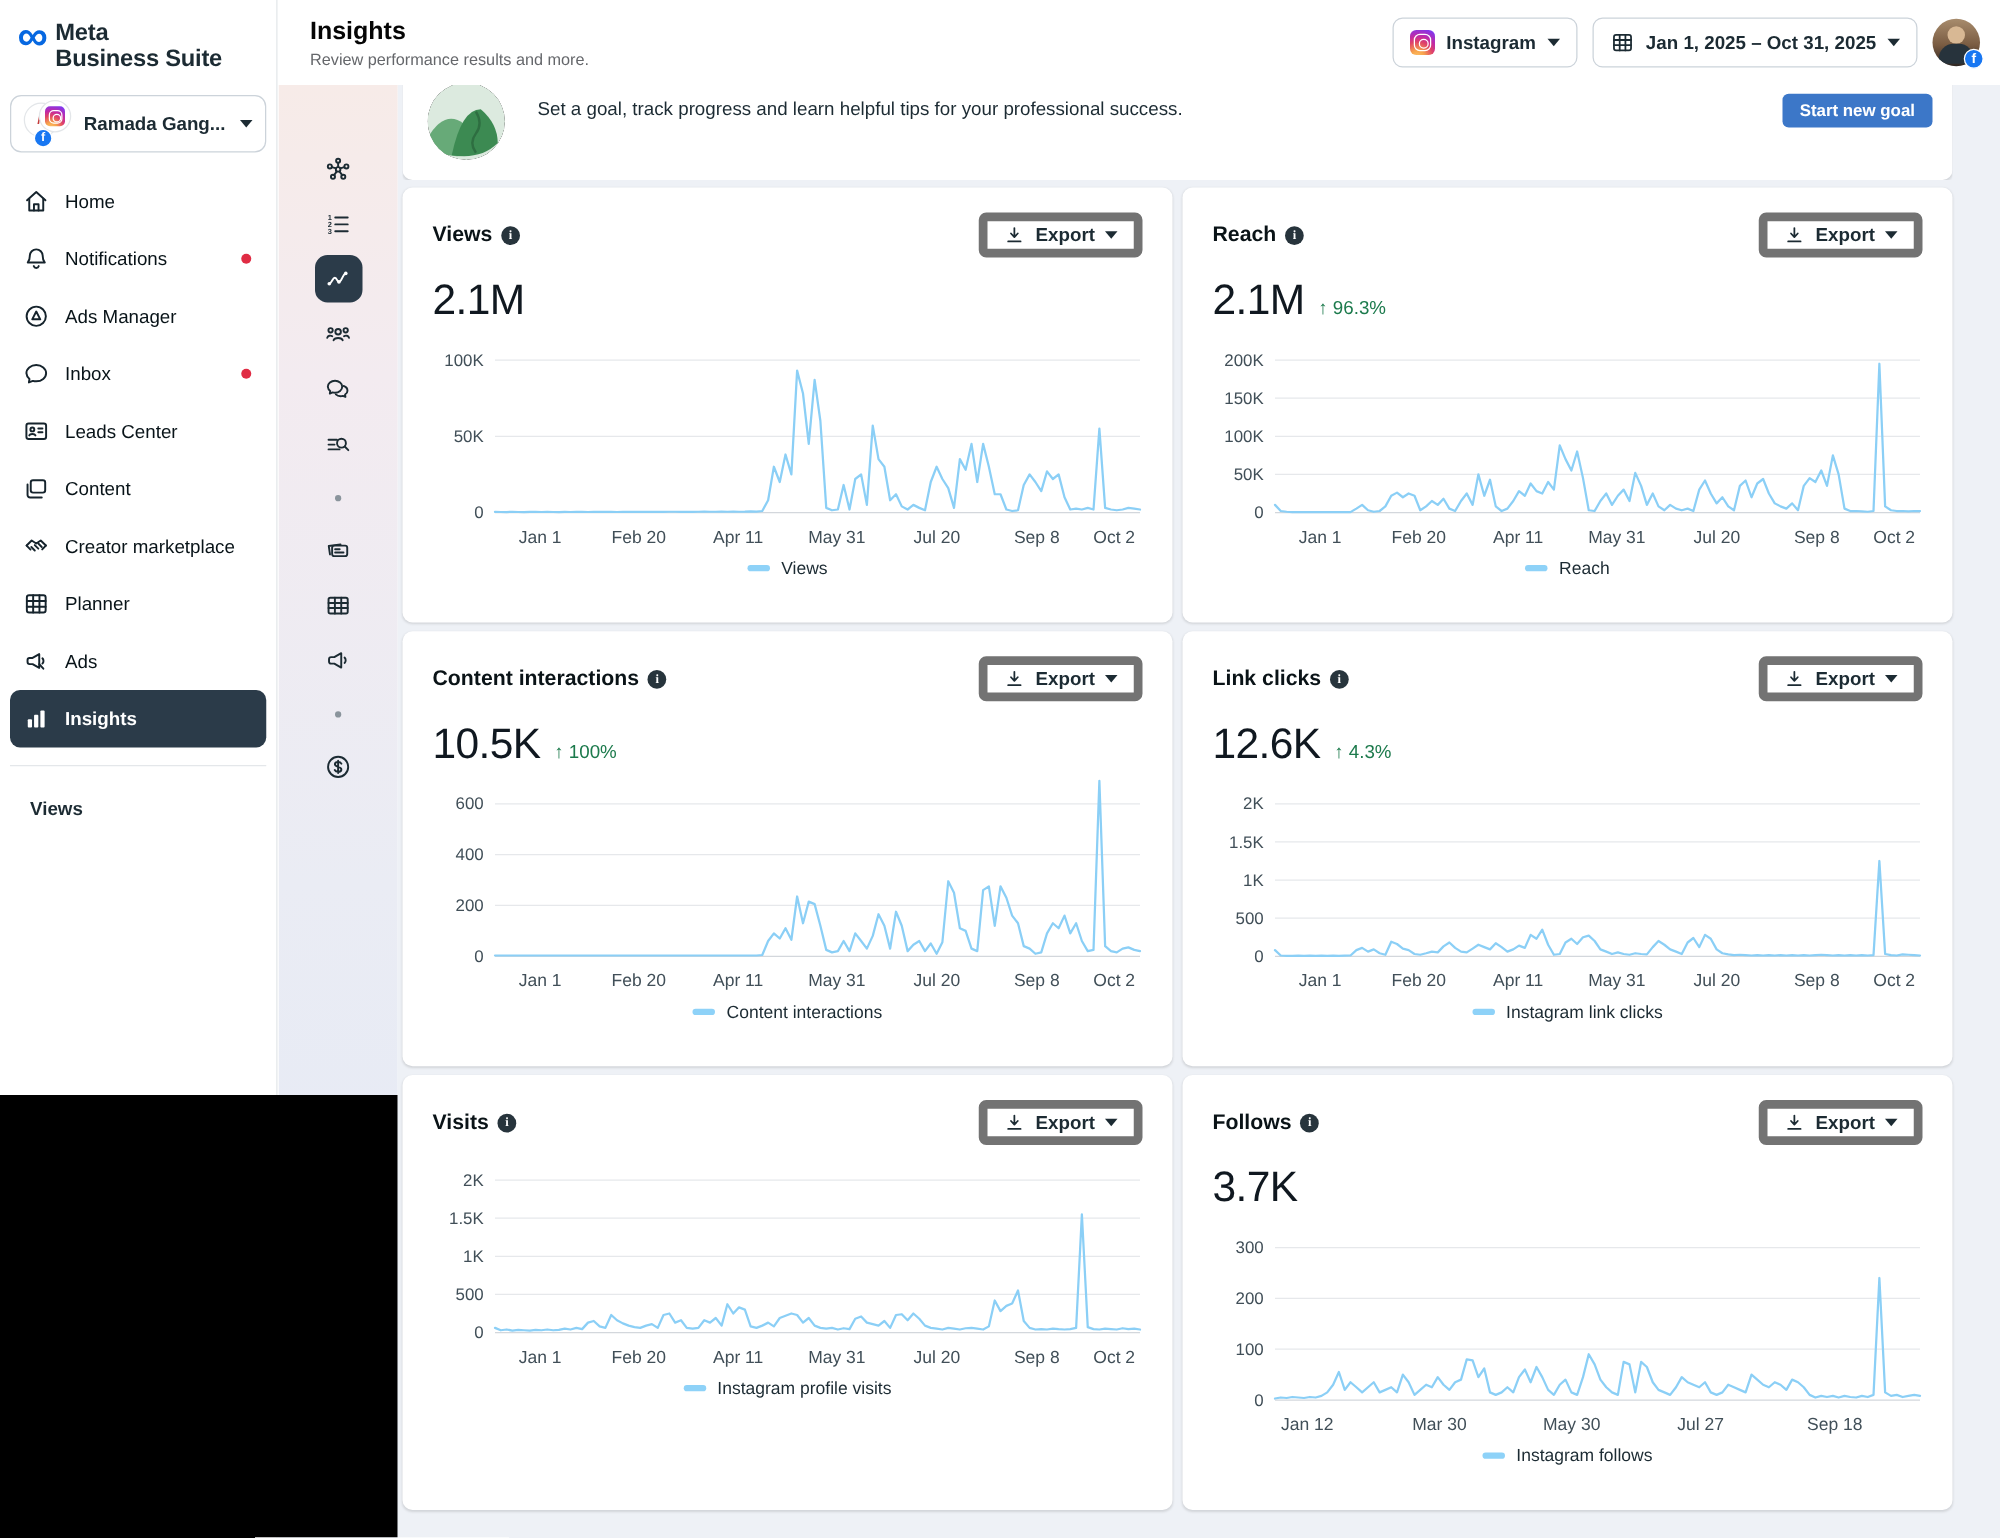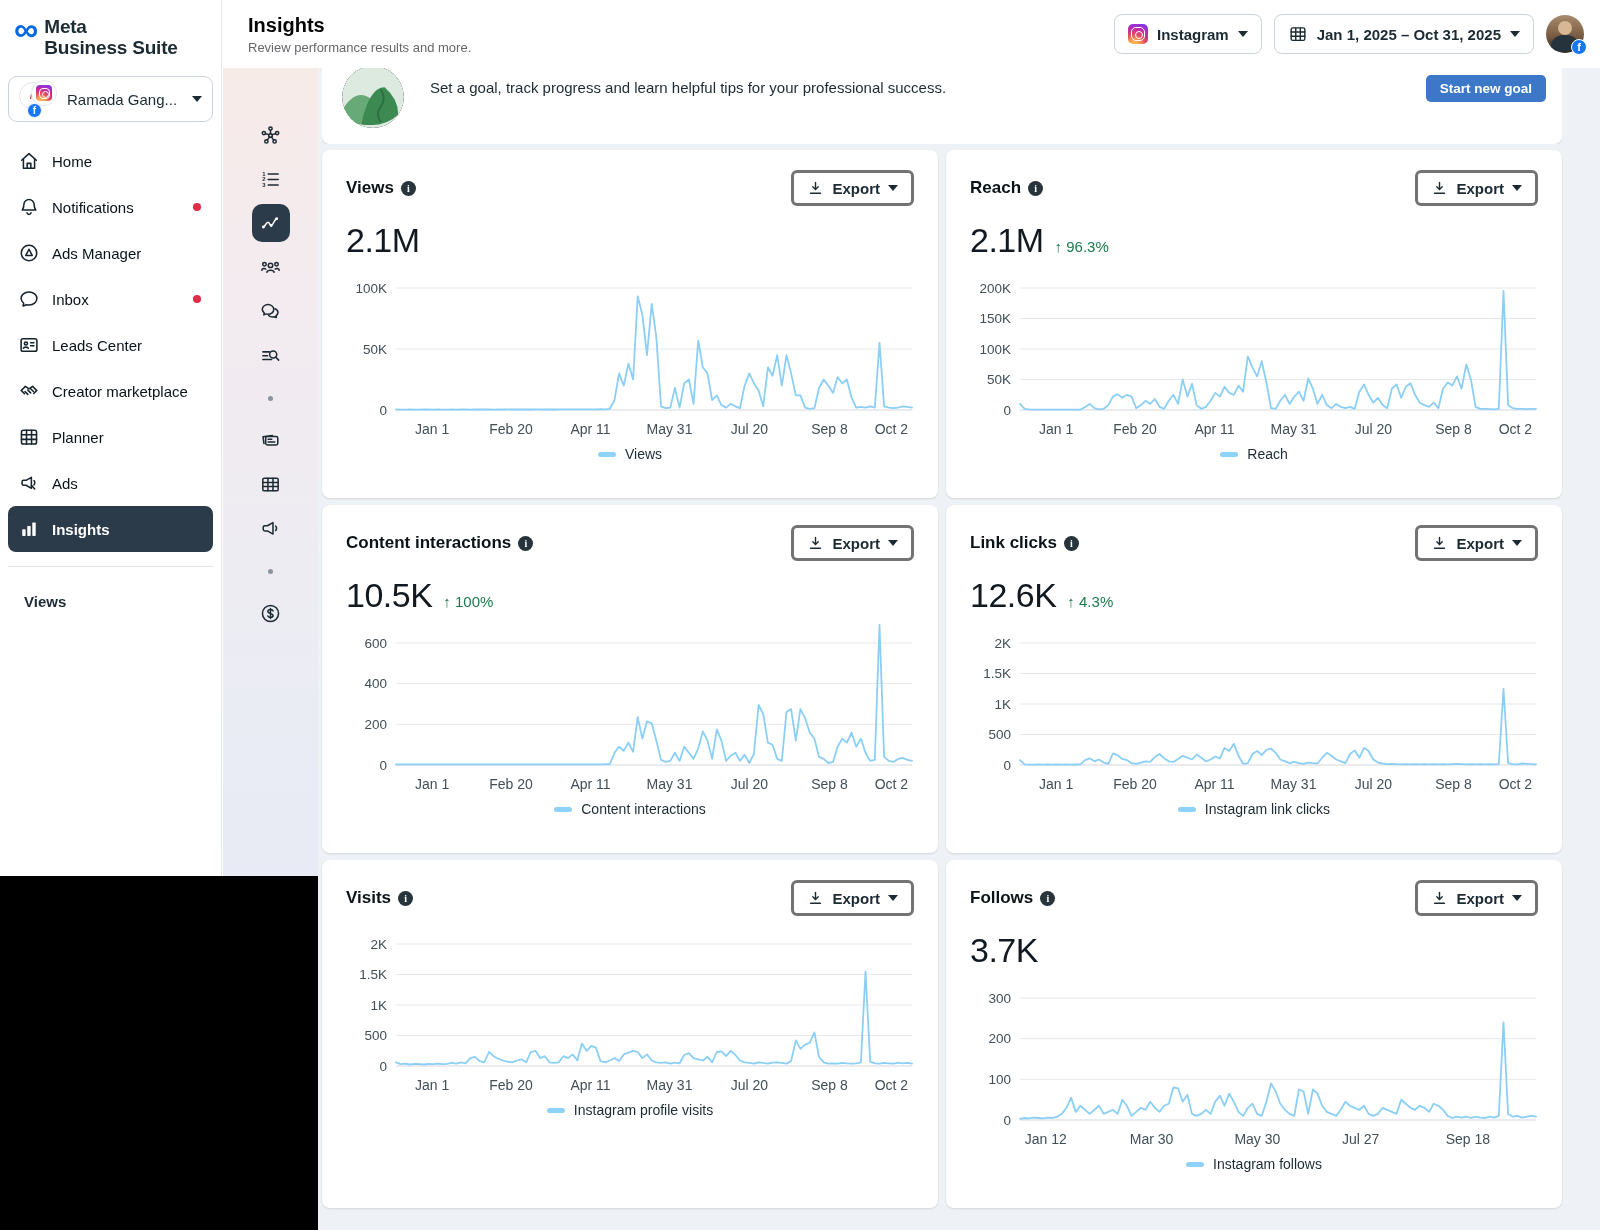--- a/index.html
+++ b/index.html
@@ -21,21 +21,21 @@
     display:flex; align-items:center; justify-content:center; font-weight:700; }
   .acct-front { position:absolute; right:2px; top:-2px; width:26px; height:26px; border-radius:50%;
     background:#fff; border:1px solid #e3e6e9; display:flex; align-items:center; justify-content:center; }
   .ig-mini { width:16px; height:16px; border-radius:4px;
     background:radial-gradient(circle at 30% 110%, #fdc468 0%, #f7a34b 22%, #df4367 48%, #c32aa3 65%, #7638fa 95%); position:relative; }
   .ig-mini::after { content:""; position:absolute; inset:2.5px; border:1.4px solid #fff; border-radius:4px; }
   .ig-mini::before { content:""; position:absolute; left:5.5px; top:5.5px; width:5px; height:5px; border:1.3px solid #fff; border-radius:50%; }
   .fb-badge { position:absolute; left:8px; bottom:-2px; width:15px; height:15px; border-radius:50%;
     background:#1877f2; color:#fff; font-size:10px; font-weight:700; display:flex; align-items:center;
     justify-content:center; border:1.5px solid #fff; }
-  .acct-name { font-size:15px; font-weight:400; flex:1; white-space:nowrap; overflow:hidden; }
+  .acct-name { font-size:15px; font-weight:700; flex:1; white-space:nowrap; overflow:hidden; }
   .caret-dn { width:0; height:0; border-left:5px solid transparent; border-right:5px solid transparent;
     border-top:6px solid #1c2b33; flex:0 0 auto; }
   .nav { margin-top:16px; padding:0 8px; }
   .nav-item { height:46px; display:flex; align-items:center; gap:12px; padding:0 10px; border-radius:8px;
     cursor:pointer; position:relative; }
   .nav-item .lbl { font-size:15px; font-weight:500; color:#081318; }
   .nav-item.active { background:#2b3b49; }
   .nav-item.active .lbl { color:#fff; font-weight:600; }
   .nav-item svg { width:22px; height:22px; stroke:#16242d; stroke-width:1.7; fill:none;
     stroke-linecap:round; stroke-linejoin:round; flex:0 0 auto; }
@@ -98,21 +98,21 @@
     grid-template-columns:616px 616px; grid-auto-rows:348px; gap:7px 8px; }
   .card { background:#fff; border-radius:8px; box-shadow:0 1px 2px rgba(0,0,0,.12); padding:20px 24px 0 24px;
     overflow:hidden; }
   .card-head { display:flex; align-items:center; justify-content:space-between; }
   .card-title-row { display:flex; align-items:center; gap:7px; }
   .card-title { font-size:17px; font-weight:700; color:#0a1317; }
   .info { width:15px; height:15px; border-radius:50%; background:#27343c; color:#fff; font-size:10px;
     font-weight:700; display:flex; align-items:center; justify-content:center; cursor:pointer;
     font-family:"Liberation Serif",serif; }
   .export { height:36px; display:flex; align-items:center; gap:8px; padding:0 13px; background:#fff;
-    border:3px solid #737373; border-radius:6px; font-size:15px; font-weight:600; color:#1c2b33;
+    border:7px solid #737373; border-radius:6px; font-size:15px; font-weight:600; color:#1c2b33;
     cursor:pointer; font-family:inherit; }
   .export svg.dl { width:17px; height:17px; stroke:#1c2b33; stroke-width:2; fill:none; stroke-linecap:round; stroke-linejoin:round; }
   .caret-sm { width:0; height:0; border-left:5px solid transparent; border-right:5px solid transparent;
     border-top:6px solid #1c2b33; }
   .value-row { display:flex; align-items:baseline; gap:11px; margin-top:15px; }
   .card-value { font-size:34px; color:#101820; letter-spacing:-0.5px;text-align:center; }
   .card-delta { font-size:15px; color:#1c7a4c; font-weight:500; }
   .chart { width:572px; height:186px; margin-top:4px; overflow:visible; display:block; }
   .legend { display:flex; align-items:center; justify-content:center; gap:9px; margin-top:-4px; }
   .legend .dash { width:18px; height:5px; border-radius:3px; background:#8ed2f8; }
@@ -186,20 +186,29 @@
         <div class="nav-item">
           <span style="display:flex">
             <svg viewBox="0 0 24 24">
               <rect x="3.4" y="5.2" width="17.2" height="13.6" rx="2"></rect>
               <circle cx="8.6" cy="10.4" r="1.7"></circle>
               <path d="M5.9 15.6c.6-1.7 4.8-1.7 5.4 0"></path>
               <path d="M13.8 9.6h3.6M13.8 12.8h3.6"></path>
             </svg>
           </span>
           <span class="lbl">Leads Center</span>
+        </div>
+        <div class="nav-item">
+          <span style="display:flex">
+            <svg viewBox="0 0 24 24">
+              <rect x="7.2" y="4.6" width="12.6" height="10.8" rx="2"></rect>
+              <path d="M4.4 8.2v9.2a2.2 2.2 0 0 0 2.2 2.2h10.2"></path>
+            </svg>
+          </span>
+          <span class="lbl">Content</span>
         </div>
         <div class="nav-item">
           <span style="display:flex">
             <svg viewBox="0 0 24 24">
               <path d="M3.6 11.4 8 7l4 2.6L15.9 7l4.5 4.4"></path>
               <path d="M7.7 12.7l3 3M10.7 11l3.1 3.1M13.8 9.6l3 3"></path>
               <path d="M3.6 11.4l3.4 3.5M20.4 11.4l-3.2 3.3"></path>
             </svg>
           </span>
           <span class="lbl">Creator marketplace</span>

